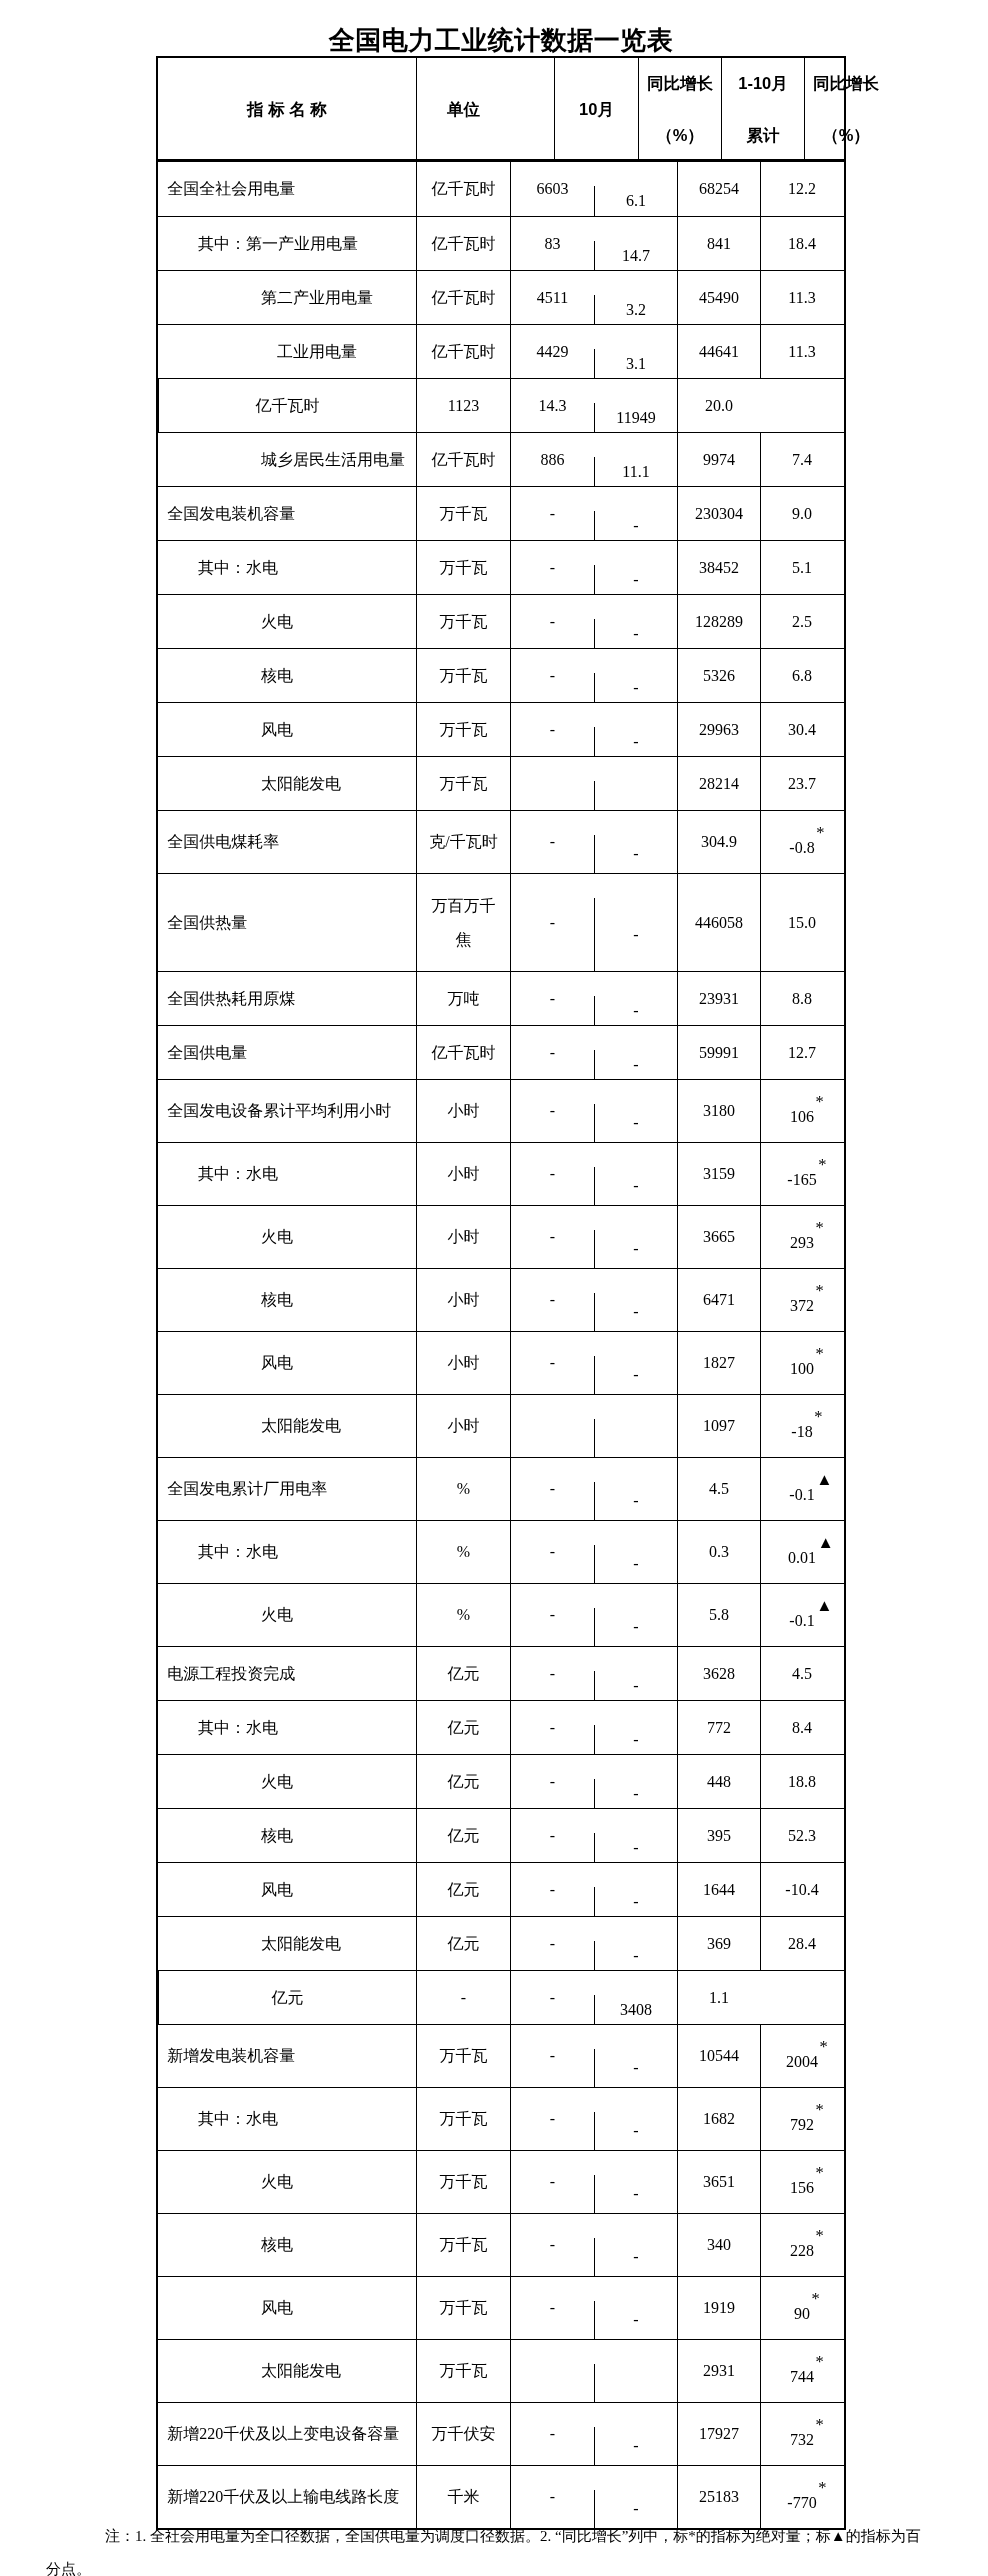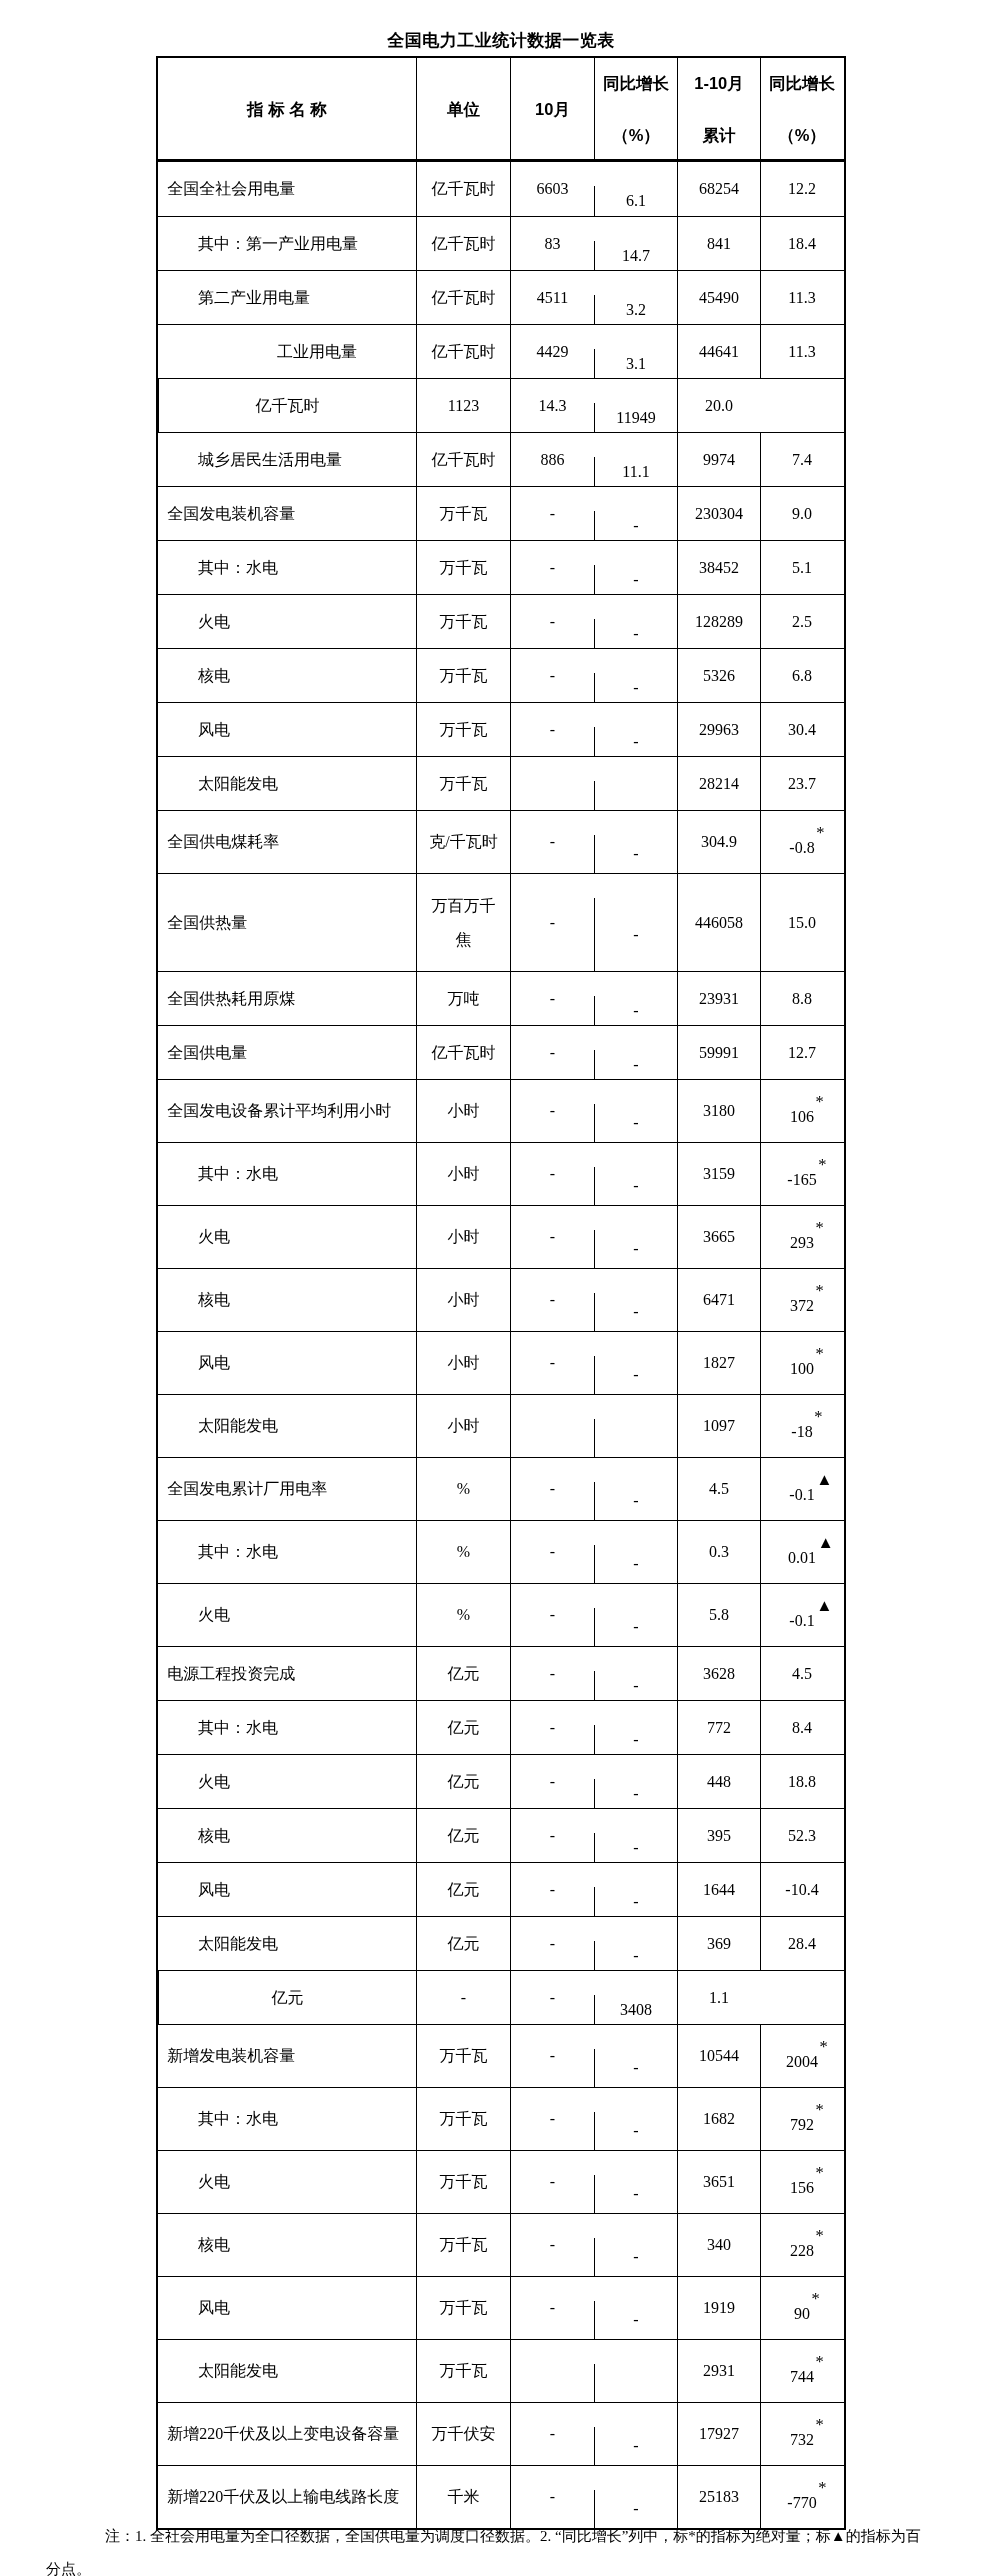--- a/index.html
+++ b/index.html
@@ -3,40 +3,40 @@
 <meta charset="utf-8">
 <style>
   html,body{margin:0;padding:0;}
   body{
     width:989px;height:2576px;position:relative;background:#ffffff;color:#000;
     font-family:"Liberation Serif","DejaVu Serif",serif;
   }
   .page-title{
     position:absolute;left:156px;top:23px;width:690px;
     text-align:center;font-family:"Liberation Sans","DejaVu Sans",sans-serif;
-    font-weight:bold;font-size:17px;letter-spacing:0.5px;white-space:nowrap;margin-top:6px;
+    font-weight:bold;font-size:26px;letter-spacing:0.5px;white-space:nowrap;
   }
   .stats-table{
     position:absolute;left:156px;top:56px;width:690px;box-sizing:border-box;
     border:2.1px solid #000;border-top-width:2.6px;border-bottom-width:2.6px;background:#fff;
   }
   .thead{
     display:flex;height:104px;box-sizing:border-box;border-bottom:3.1px solid #000;
     font-family:"Liberation Sans","DejaVu Sans",sans-serif;font-weight:bold;font-size:16.5px;
   }
   .hcell{
     box-sizing:border-box;border-left:1.5px solid #000;
     display:flex;flex-direction:column;align-items:center;justify-content:center;
     gap:30px;padding-top:3.1px;text-align:center;
   }
   .hcell:first-child{border-left:none;}
   .hline:empty{display:none;}
   .thead .hcell:nth-child(1){flex:0 0 258px;}
   .thead .hcell:nth-child(2){flex:0 0 94px;}
-  .thead .hcell:nth-child(3){flex:0 0 84px;}
+  .thead .hcell:nth-child(3){flex:0 0 84px;margin-left:44px;}
   .thead .hcell:nth-child(4){flex:0 0 83px;}
   .thead .hcell:nth-child(5){flex:0 0 83px;}
   .thead .hcell:nth-child(6){flex:0 0 83px;}
 
   .row{display:flex;height:54px;box-sizing:border-box;border-top:1.5px solid #000;}
   .row.first{border-top:none;}
   .row.tall{height:63px;}
   .row.heat{height:98px;}
   .cell{
     box-sizing:border-box;border-left:1.5px solid #000;position:relative;
@@ -45,21 +45,21 @@
   }
   .row .cell:nth-child(1){flex:0 0 258px;}
   .row .cell:nth-child(2){flex:0 0 94px;}
   .row .cell:nth-child(3){flex:0 0 84px;}
   .row .cell:nth-child(4){flex:0 0 83px;margin-top:24px;}
   .row .cell:nth-child(5){flex:0 0 83px;}
   .row .cell:nth-child(6){flex:0 0 83px;}
   .c-name{border-left:none;justify-content:flex-start;}
   .ind0{padding-left:9.3px;}
   .ind1{padding-left:40px;}
-  .ind2{padding-left:40px;}
+  .ind2{padding-left:103px;}
   .ind3{padding-left:119px;}
   .c-unit{line-height:2.1;text-align:center;padding:0 7.2px;}
   .vwrap{position:relative;display:inline-block;line-height:1;}
   .sup{
     position:absolute;left:calc(100% + 1.5px);top:-15.5px;
     font-size:16.5px;line-height:1;
   }
   .cell.has-sup .vwrap{transform:translateY(6.2px);}
   .footnote{
     position:absolute;left:46px;top:2520px;width:876px;

